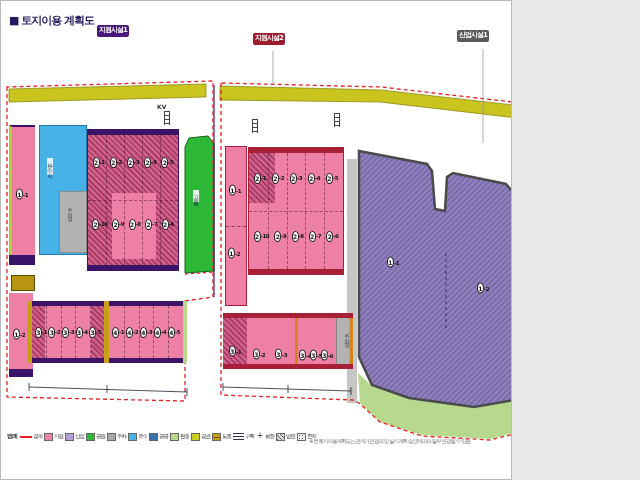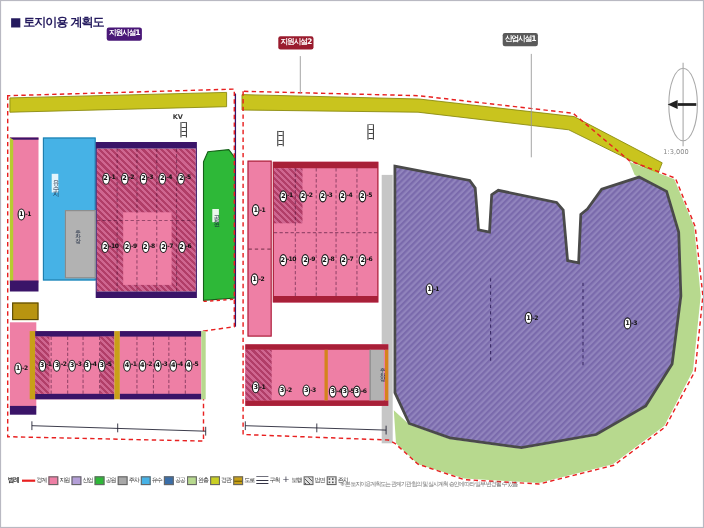--- a/index.html
+++ b/index.html
@@ -1,16 +1,16 @@
 <!DOCTYPE html>
 <html><head>
 <meta charset="utf-8">
 <style>
   html,body{margin:0;padding:0;background:#e8e8e8;font-family:"DejaVu Sans","Liberation Sans",sans-serif;}
-  #stage{position:relative;width:640px;height:480px;background:#ffffff;overflow:hidden;border:1px solid #b9b9c2;box-sizing:border-box;}
+  #stage{position:relative;width:512px;height:480px;background:#ffffff;overflow:hidden;border:1px solid #b9b9c2;box-sizing:border-box;}
   #stage *{box-sizing:border-box;}
   .abs{position:absolute;}
   
   #page-title{left:8px;top:12px;font-size:11px;font-weight:bold;color:#241a5e;letter-spacing:-1px;}
   .badge{color:#fff;font-size:7px;font-weight:bold;padding:2px 2px;border-radius:2px;letter-spacing:-1px;line-height:1.1;}
   #badge-support1{left:96px;top:24px;background:#4a1878;}
   #badge-support2{left:252px;top:32px;background:#9a1c2e;}
   #badge-industry1{left:456px;top:29px;background:#5a5a5a;}
   
   .pink{background:#ee7fa5;}

